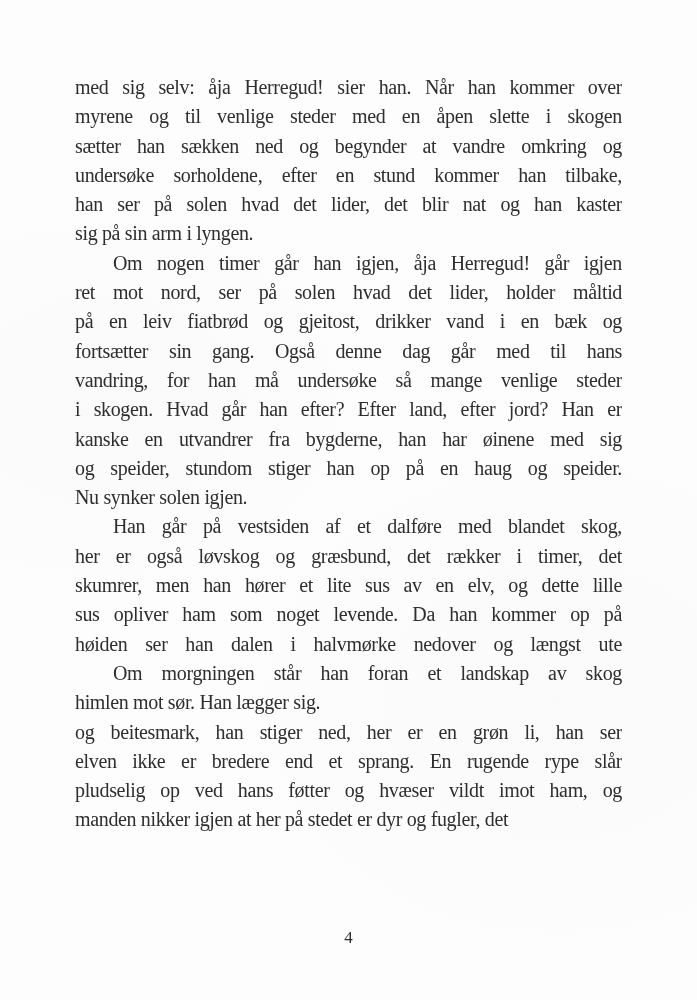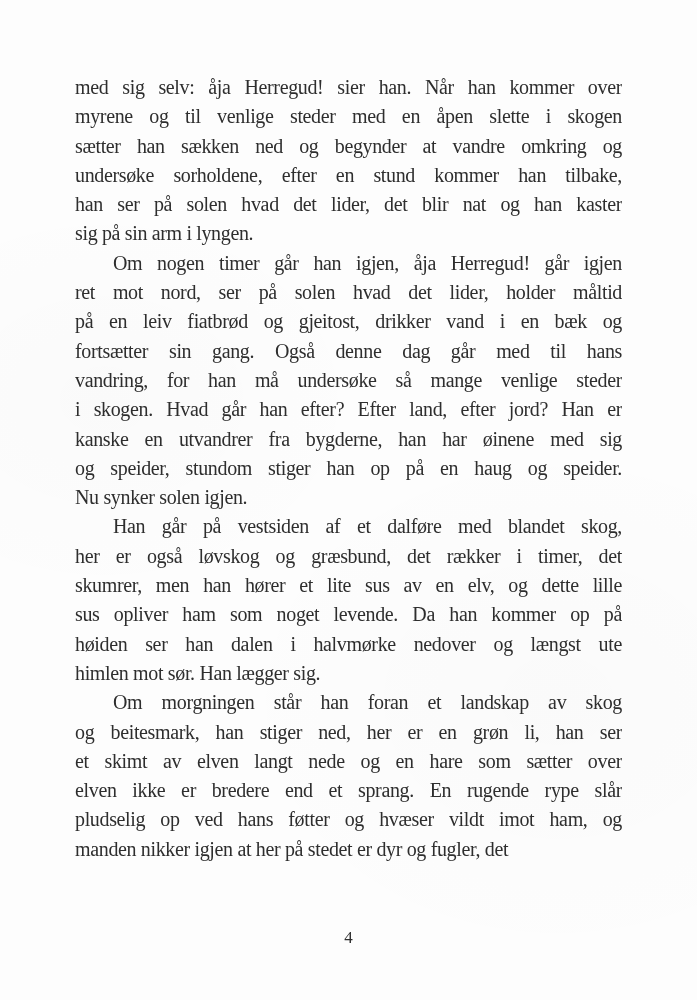--- a/index.html
+++ b/index.html
@@ -79,22 +79,21 @@
       <div class="line justified">vandring, for han må undersøke så mange venlige steder</div>
       <div class="line justified">i skogen. Hvad går han efter? Efter land, efter jord? Han er</div>
       <div class="line justified">kanske en utvandrer fra bygderne, han har øinene med sig</div>
       <div class="line justified">og speider, stundom stiger han op på en haug og speider.</div>
       <div class="line justified last">Nu synker solen igjen.</div>
       <div class="line justified indent">Han går på vestsiden af et dalføre med blandet skog,</div>
       <div class="line justified">her er også løvskog og græsbund, det rækker i timer, det</div>
       <div class="line justified">skumrer, men han hører et lite sus av en elv, og dette lille</div>
       <div class="line justified">sus opliver ham som noget levende. Da han kommer op på</div>
       <div class="line justified">høiden ser han dalen i halvmørke nedover og længst ute</div>
+      <div class="line justified indent">Om morgningen står han foran et landskap av skog</div>
       <div class="line justified last">himlen mot sør. Han lægger sig.</div>
-      <div class="line justified indent">Om morgningen står han foran et landskap av skog</div>
       <div class="line justified">og beitesmark, han stiger ned, her er en grøn li, han ser</div>
-      <div class="line justified">et skimt av elven langt nede og en hare som sætter over</div>
       <div class="line justified">elven ikke er bredere end et sprang. En rugende rype slår</div>
       <div class="line justified">pludselig op ved hans føtter og hvæser vildt imot ham, og</div>
       <div class="line justified last">manden nikker igjen at her på stedet er dyr og fugler, det</div>
     </div>
   <div class="page-number" style="color: rgb(46, 46, 46);">4</div>
 </div>
 
 </body></html>

